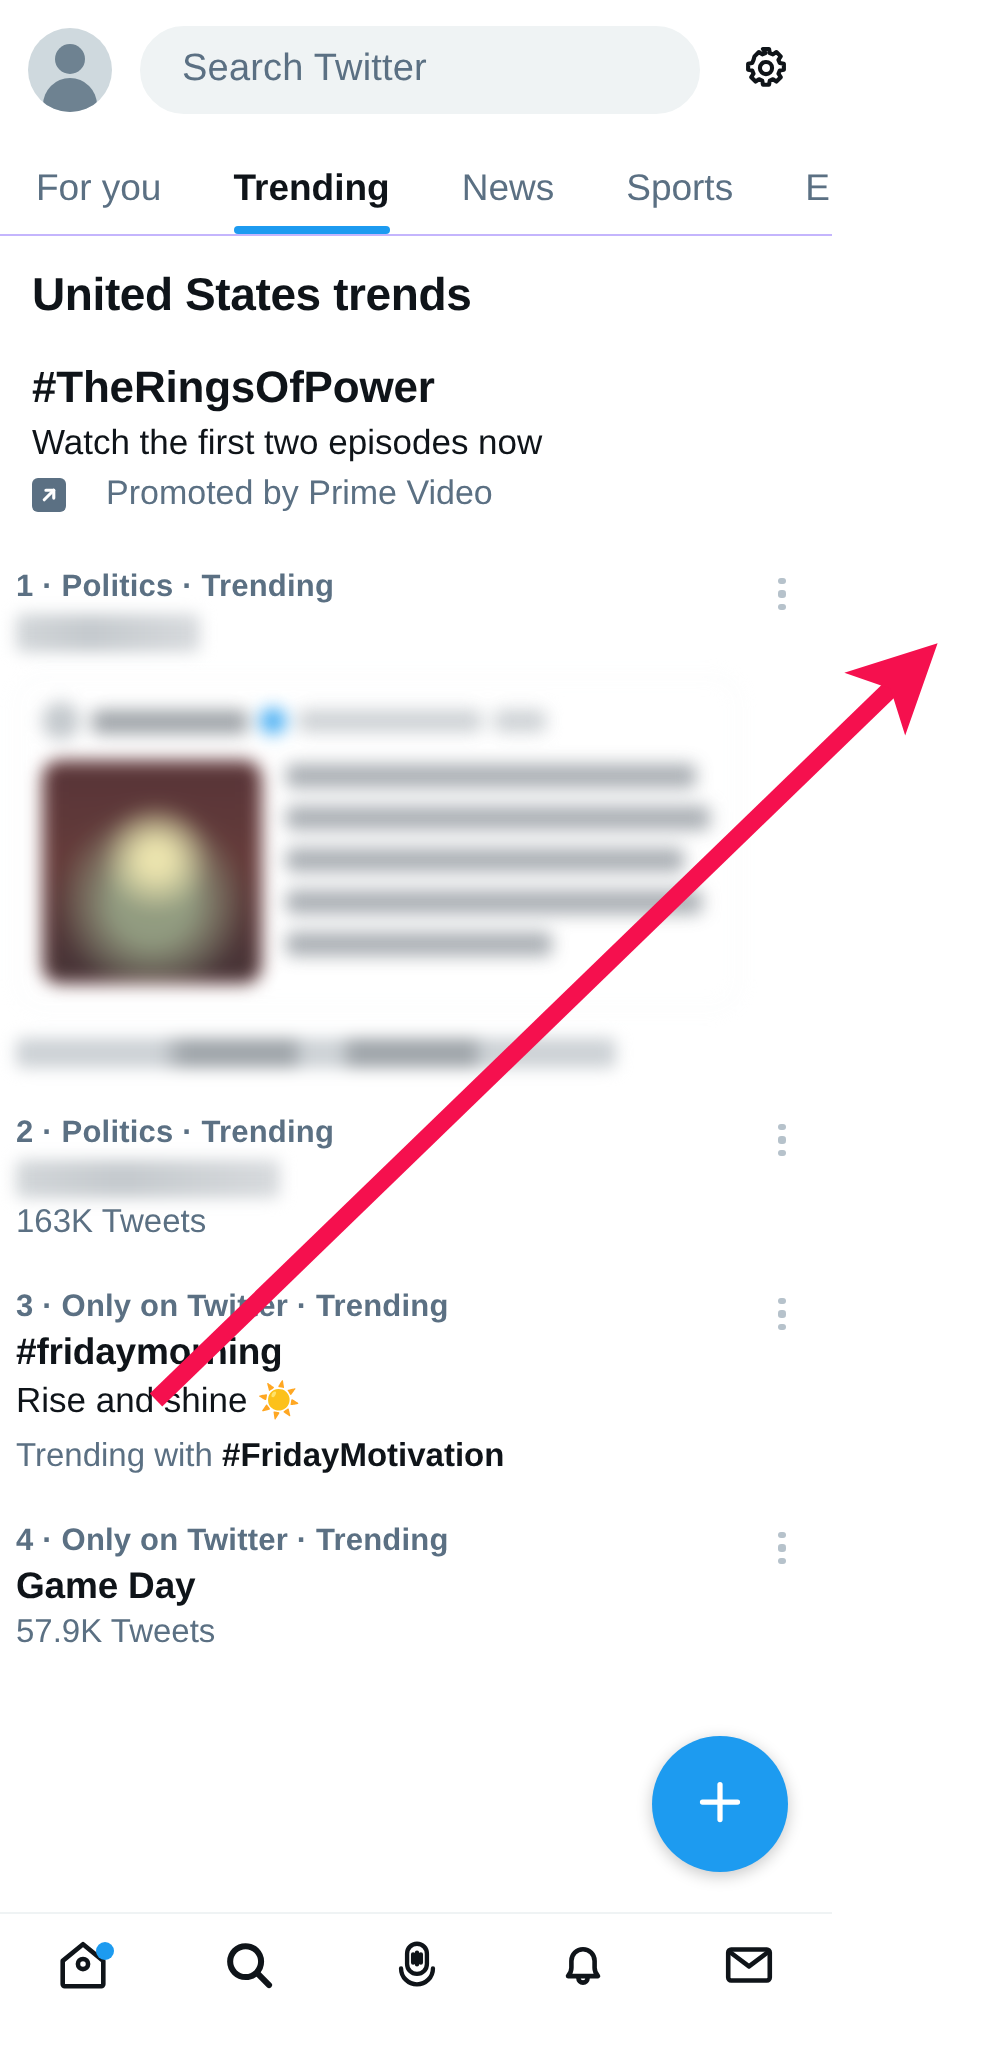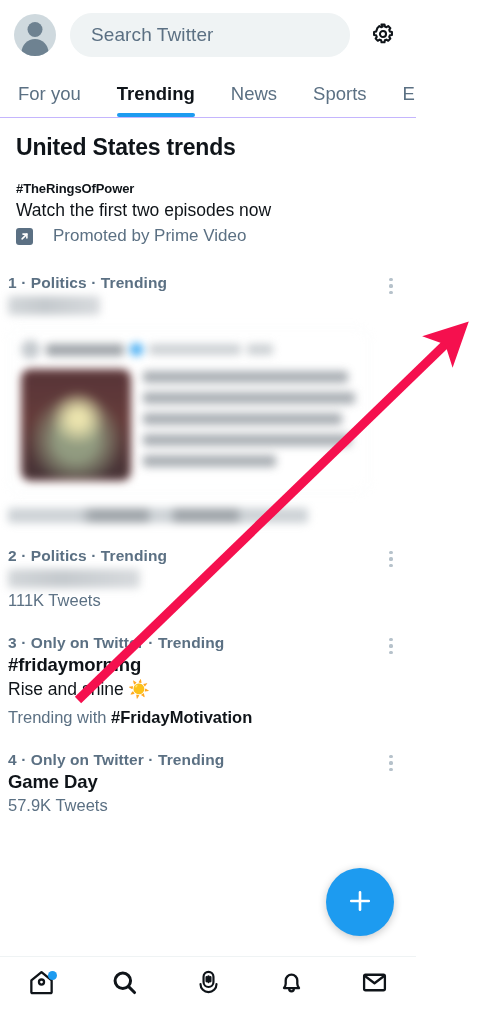--- a/index.html
+++ b/index.html
@@ -102,21 +102,21 @@
     color: #0f1419;
     flex: 0 0 auto;
     letter-spacing: -.2px;
   }
 
   
   .feed { flex: 1 1 auto; overflow: hidden; position: relative; }
 
   .promoted-item { padding: 10px 16px 16px 16px; }
   .promo-title {
-    font-size: 13px; font-weight: bold; color: #0f1419;
+    font-size: 22px; font-weight: bold; color: #0f1419;
     letter-spacing: -.1px;
   }
   .promo-sub {
     font-size: 17.5px; color: #0f1419;
     margin-top: 4px;
   }
   .promo-by {
     display: flex; align-items: center; gap: 20px;
     margin-top: 5px;
   }
@@ -343,21 +343,21 @@
       <div class="dots">
         <span></span>
         <span></span>
         <span></span>
       </div>
     </div>
 
     <div class="trend">
       <div class="trend-meta">2 · Politics · Trending</div>
       <div class="blur-name w2"></div>
-      <div class="trend-count">111K Tweets</div>
+      <div class="trend-count">163K Tweets</div>
       <div class="dots">
         <span></span>
         <span></span>
         <span></span>
       </div>
     </div>
 
     <div class="trend">
       <div class="trend-meta">3 · Only on Twitter · Trending</div>
       <div class="trend-name">#fridaymorning</div>

